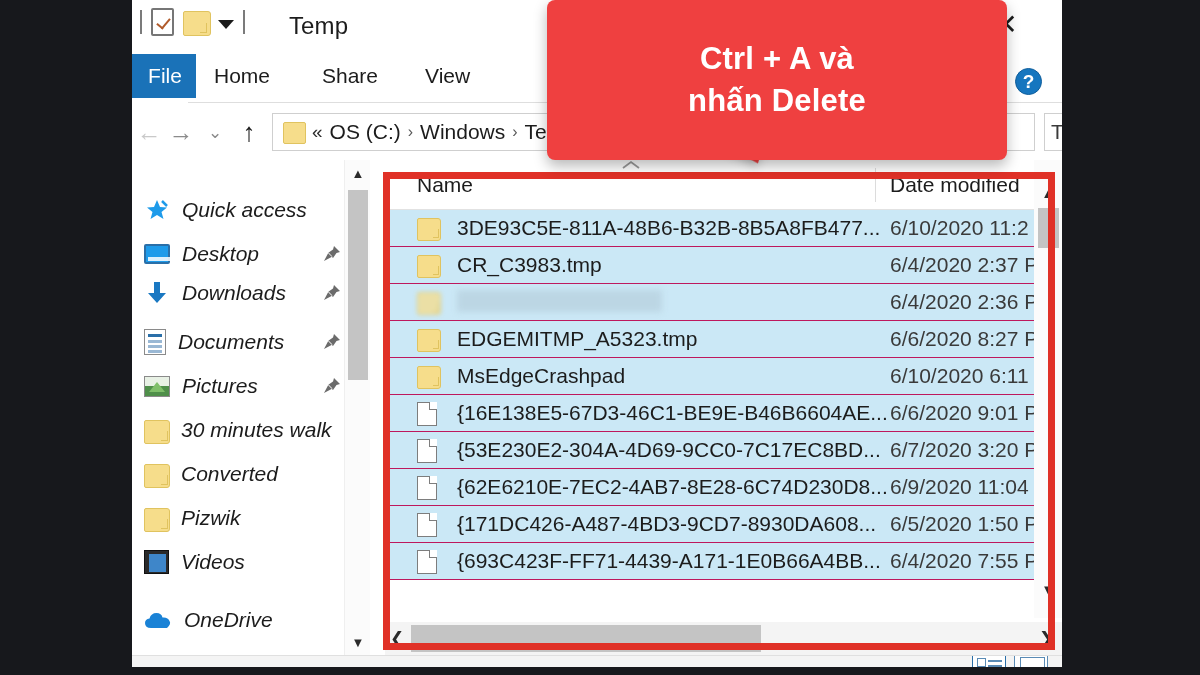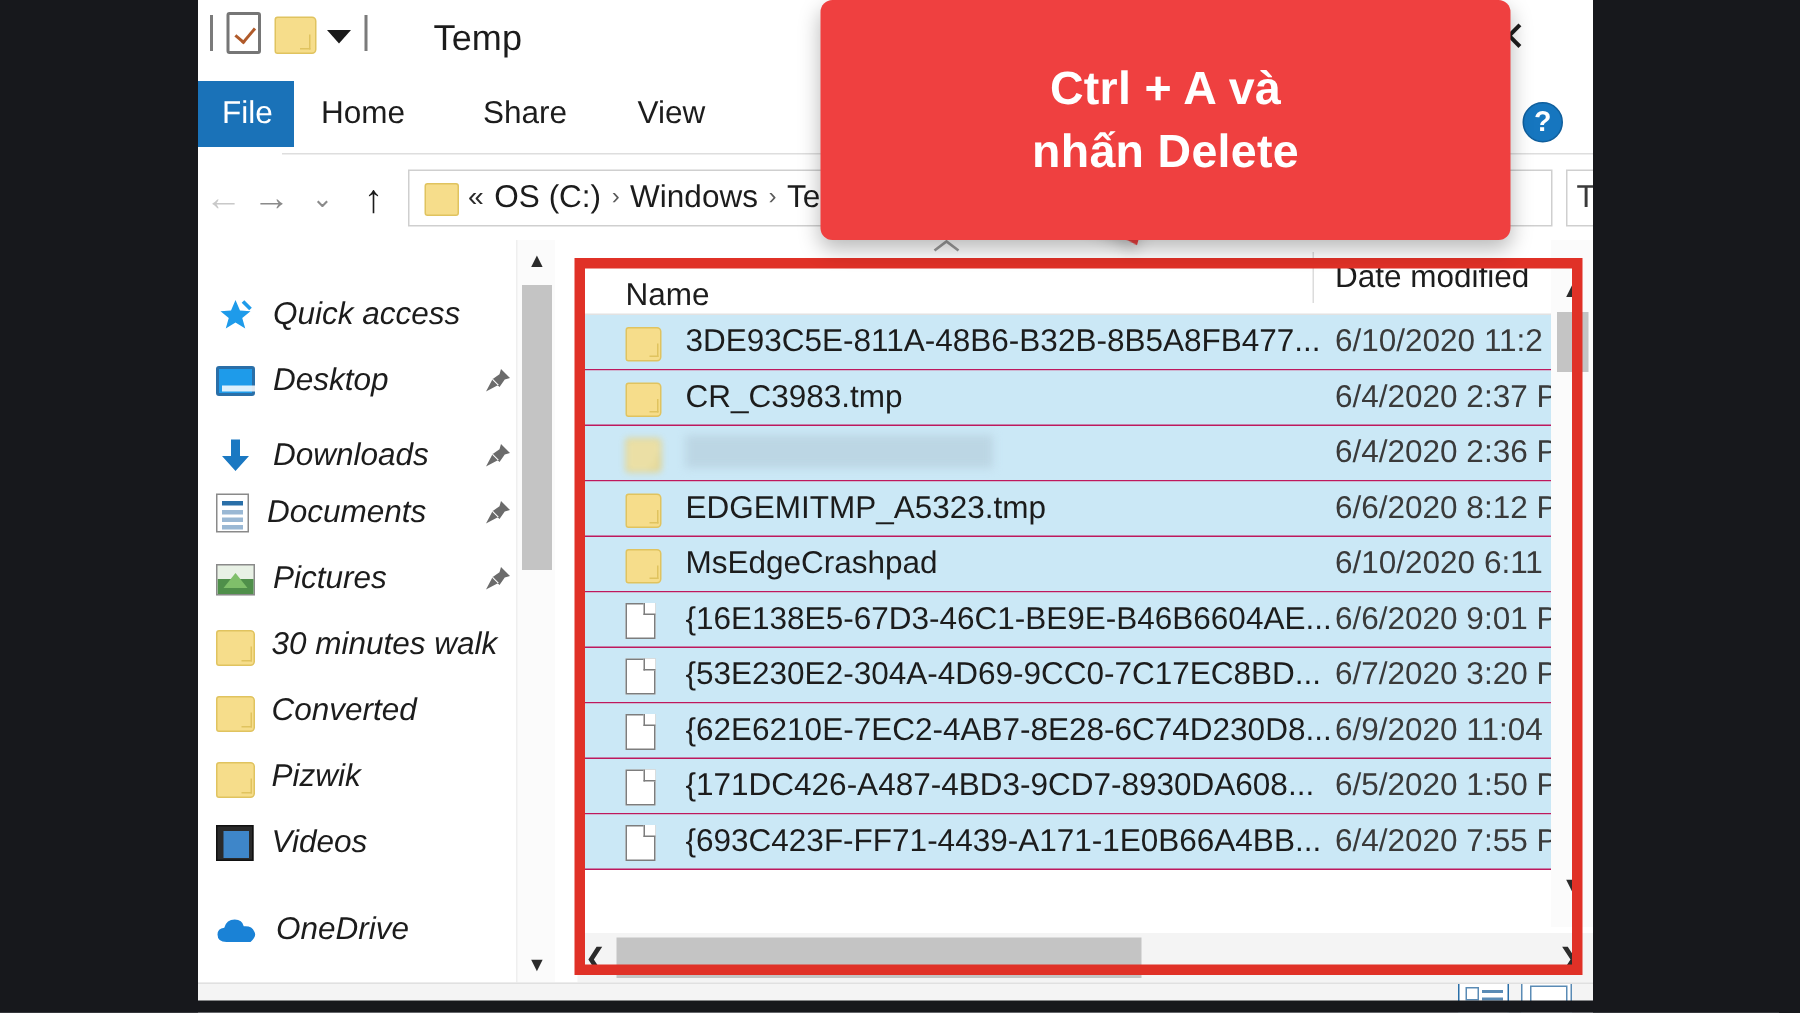--- a/index.html
+++ b/index.html
@@ -137,21 +137,21 @@
     position:absolute; left:0; width:26px; height:26px; display:flex; align-items:center; justify-content:center;
     color:#2b2b2b; font-size:13px;
   }
   .nav-scroll-up { top:0; }
   .nav-scroll-dn { bottom:0; }
   .nav-thumb { position:absolute; left:3px; top:30px; width:20px; height:190px; background:#c4c4c4; }
 
   
   .listpane { position:absolute; left:253px; top:0; width:677px; height:495px; background:#fff; }
   .col-head { position:absolute; left:0; top:0; width:677px; height:50px; background:#fff; border-bottom:1px solid #e2e2e2;}
-  .col-name { position:absolute; left:32px; top:13px; font-size:21px; color:#1c1c1c;margin-top:12px; }
+  .col-name { position:absolute; left:32px; top:13px; font-size:21px; color:#1c1c1c; }
   .col-date { position:absolute; left:505px; top:13px; font-size:21px; color:#1c1c1c; }
   .col-divider { position:absolute; left:490px; top:8px; width:1px; height:34px; background:#dcdcdc;}
   .sort-caret { position:absolute; left:235px; top:-3px; width:22px; height:12px; }
 
   .rows { position:absolute; left:0; top:50px; width:677px; height:408px; }
   .row { position:relative; height:37px; background:#cbe8f6; border-bottom:1px solid #be185d; display:flex; align-items:center; }
   .row .r-icon { position:absolute; left:32px; top:7px; }
   .r-folder { width:23px; height:22px; position:relative; }
   .r-folder:before{
     content:""; position:absolute; left:0; top:1px; width:22px; height:21px;
@@ -296,21 +296,21 @@
         <div class="nav-item" style="top:72px;">
           <span class="ico-desk"></span>
           <span class="nav-label">Desktop</span>
           <span class="nav-pin">
             <svg width="20" height="20" viewBox="0 0 20 20">
                 <path d="M12 2 L18 8 L14.5 9 L11 14 L6 9 L11 5.5 Z M6.5 8.5 L2 17 L10.5 12.5" fill="#6b6b6b"></path>
               </svg>
           </span>
         </div>
 
-        <div class="nav-item" style="top:122px;">
+        <div class="nav-item" style="top:111px;">
           <span class="ico">
             <svg width="26" height="26" viewBox="0 0 26 26">
                 <path d="M10 2 h6 v11 h6 L13 23 L4 13 h6 Z" fill="#1a78c2"></path>
               </svg>
           </span>
           <span class="nav-label">Downloads</span>
           <span class="nav-pin">
             <svg width="20" height="20" viewBox="0 0 20 20">
                 <path d="M12 2 L18 8 L14.5 9 L11 14 L6 9 L11 5.5 Z M6.5 8.5 L2 17 L10.5 12.5" fill="#6b6b6b"></path>
               </svg>
@@ -398,21 +398,21 @@
             <span class="r-date">6/4/2020 2:37 P</span>
           </div>
           <div class="row redacted">
             <span class="r-icon r-folder"></span>
             <span class="r-name"></span>
             <span class="r-date">6/4/2020 2:36 P</span>
           </div>
           <div class="row">
             <span class="r-icon r-folder"></span>
             <span class="r-name">EDGEMITMP_A5323.tmp</span>
-            <span class="r-date">6/6/2020 8:12 P</span>
+            <span class="r-date">6/6/2020 8:27 P</span>
           </div>
           <div class="row">
             <span class="r-icon r-folder"></span>
             <span class="r-name">MsEdgeCrashpad</span>
             <span class="r-date">6/10/2020 6:11</span>
           </div>
           <div class="row">
             <span class="r-icon r-file"></span>
             <span class="r-name">{16E138E5-67D3-46C1-BE9E-B46B6604AE...</span>
             <span class="r-date">6/6/2020 9:01 P</span>

